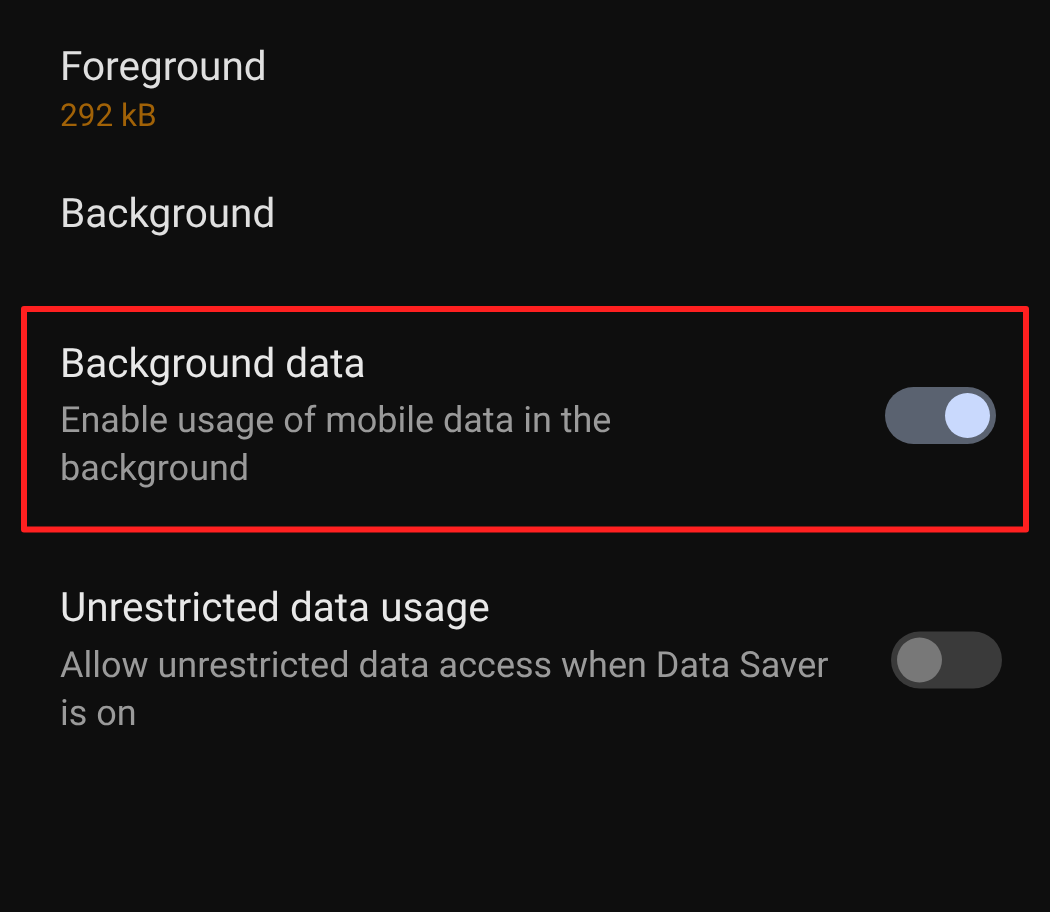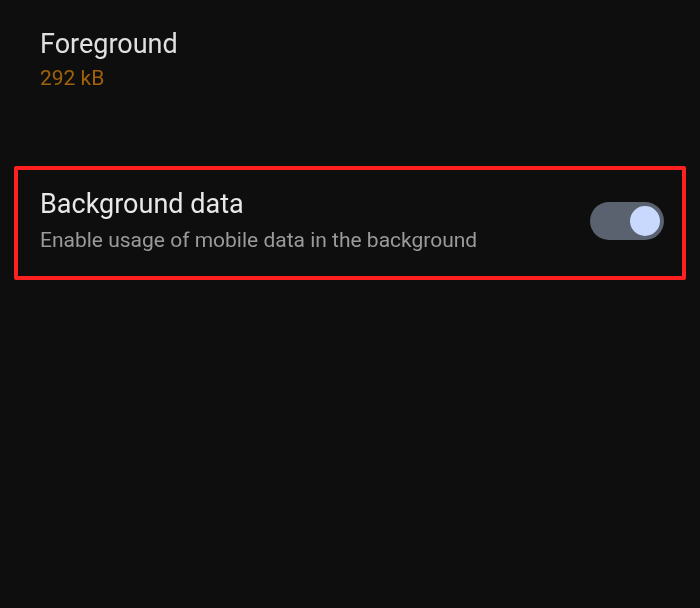--- a/index.html
+++ b/index.html
@@ -49,21 +49,21 @@
       padding-right: 20px;
     }
     .toggle-title {
       color: #e8e8e8;
       font-size: 27px;
       font-weight: 400;
       margin-bottom: 6px;
     }
     .toggle-subtitle {
       color: #9a9a9a;
-      font-size: 21px;
+      font-size: 24px;
       font-weight: 400;
       line-height: 1.35;
     }
     .switch {
       position: relative;
       width: 74px;
       height: 38px;
       flex-shrink: 0;
     }
     .switch-track {
@@ -100,27 +100,38 @@
 <body>
 
 <div class="container">
 
   <div class="stat-item">
     <div class="stat-title">Foreground</div>
     <div class="stat-value">292 kB</div>
   </div>
 
   <div class="stat-item">
+    <div class="stat-title">Background</div>
   </div>
 
   <div class="toggle-item highlighted">
     <div class="toggle-text">
       <div class="toggle-title">Background data</div>
       <div class="toggle-subtitle">Enable usage of mobile data in the background</div>
     </div>
     <div class="switch on">
       <div class="switch-track"></div>
       <div class="switch-thumb"></div>
     </div>
   </div>
 
+  <div class="toggle-item">
+    <div class="toggle-text">
+      <div class="toggle-title">Unrestricted data usage</div>
+      <div class="toggle-subtitle">Allow unrestricted data access when Data Saver is on</div>
+    </div>
+    <div class="switch off">
+      <div class="switch-track"></div>
+      <div class="switch-thumb"></div>
+    </div>
+  </div>
 
 </div>
 
 </body></html>

